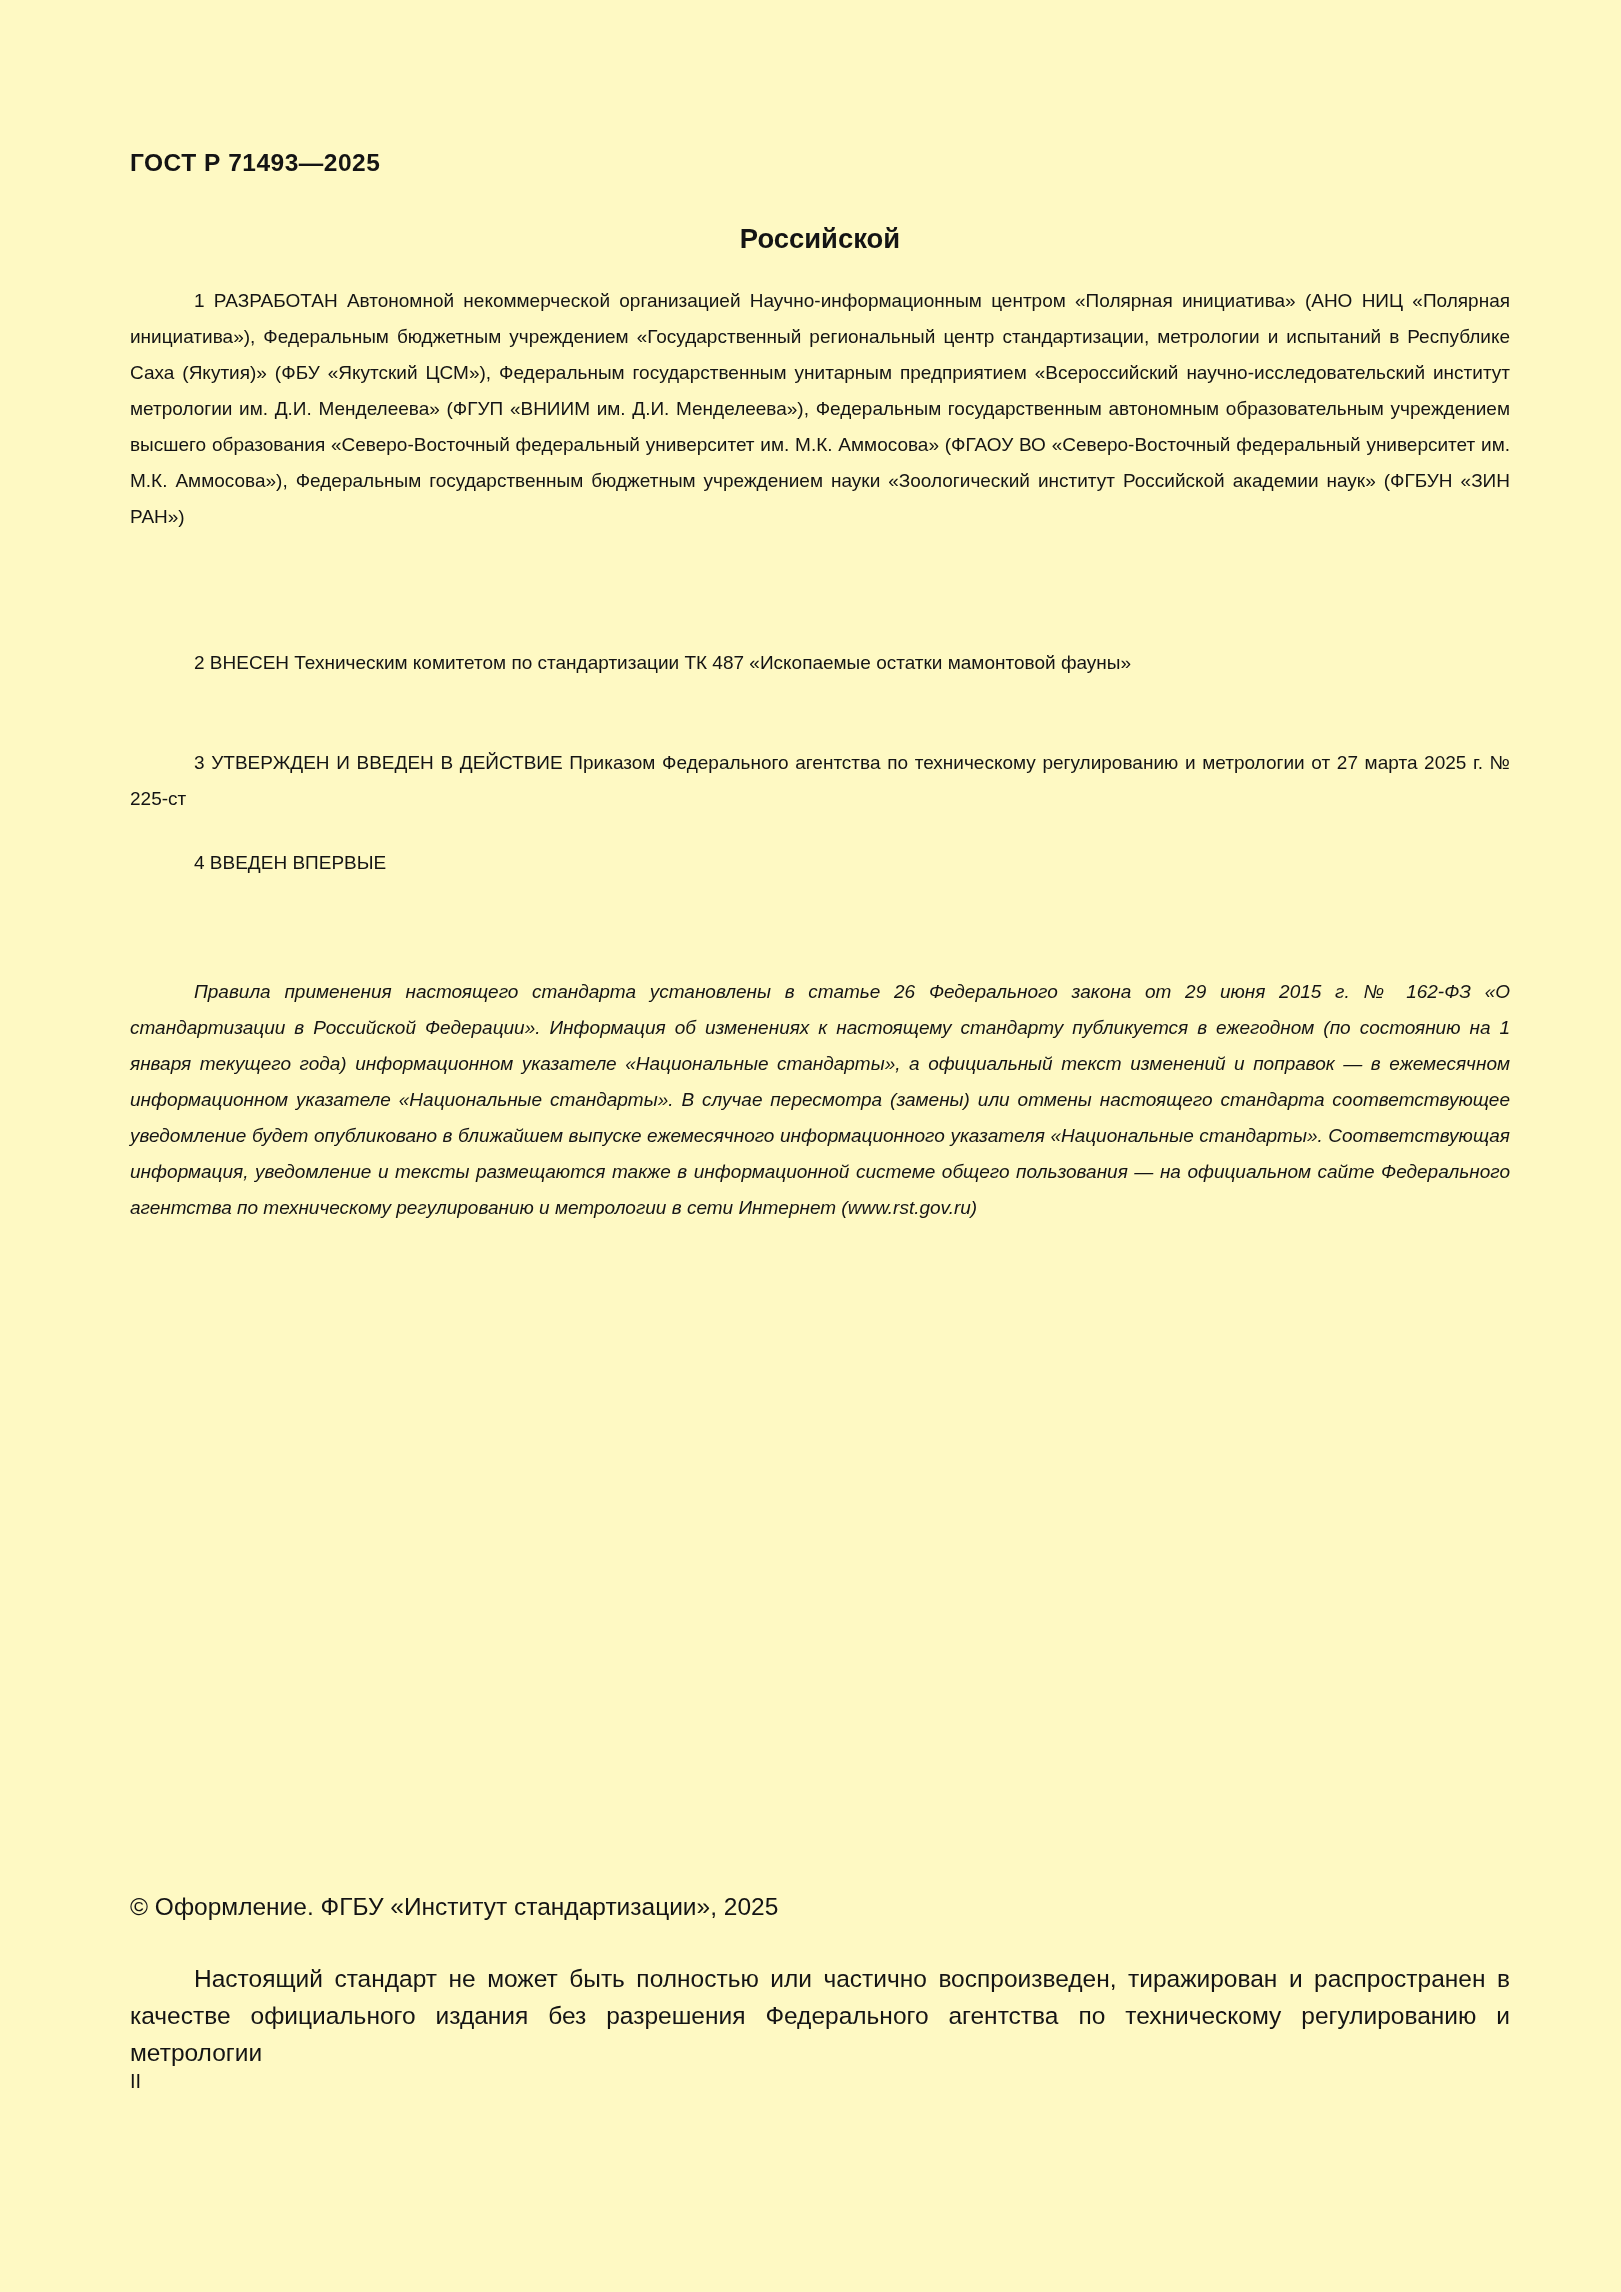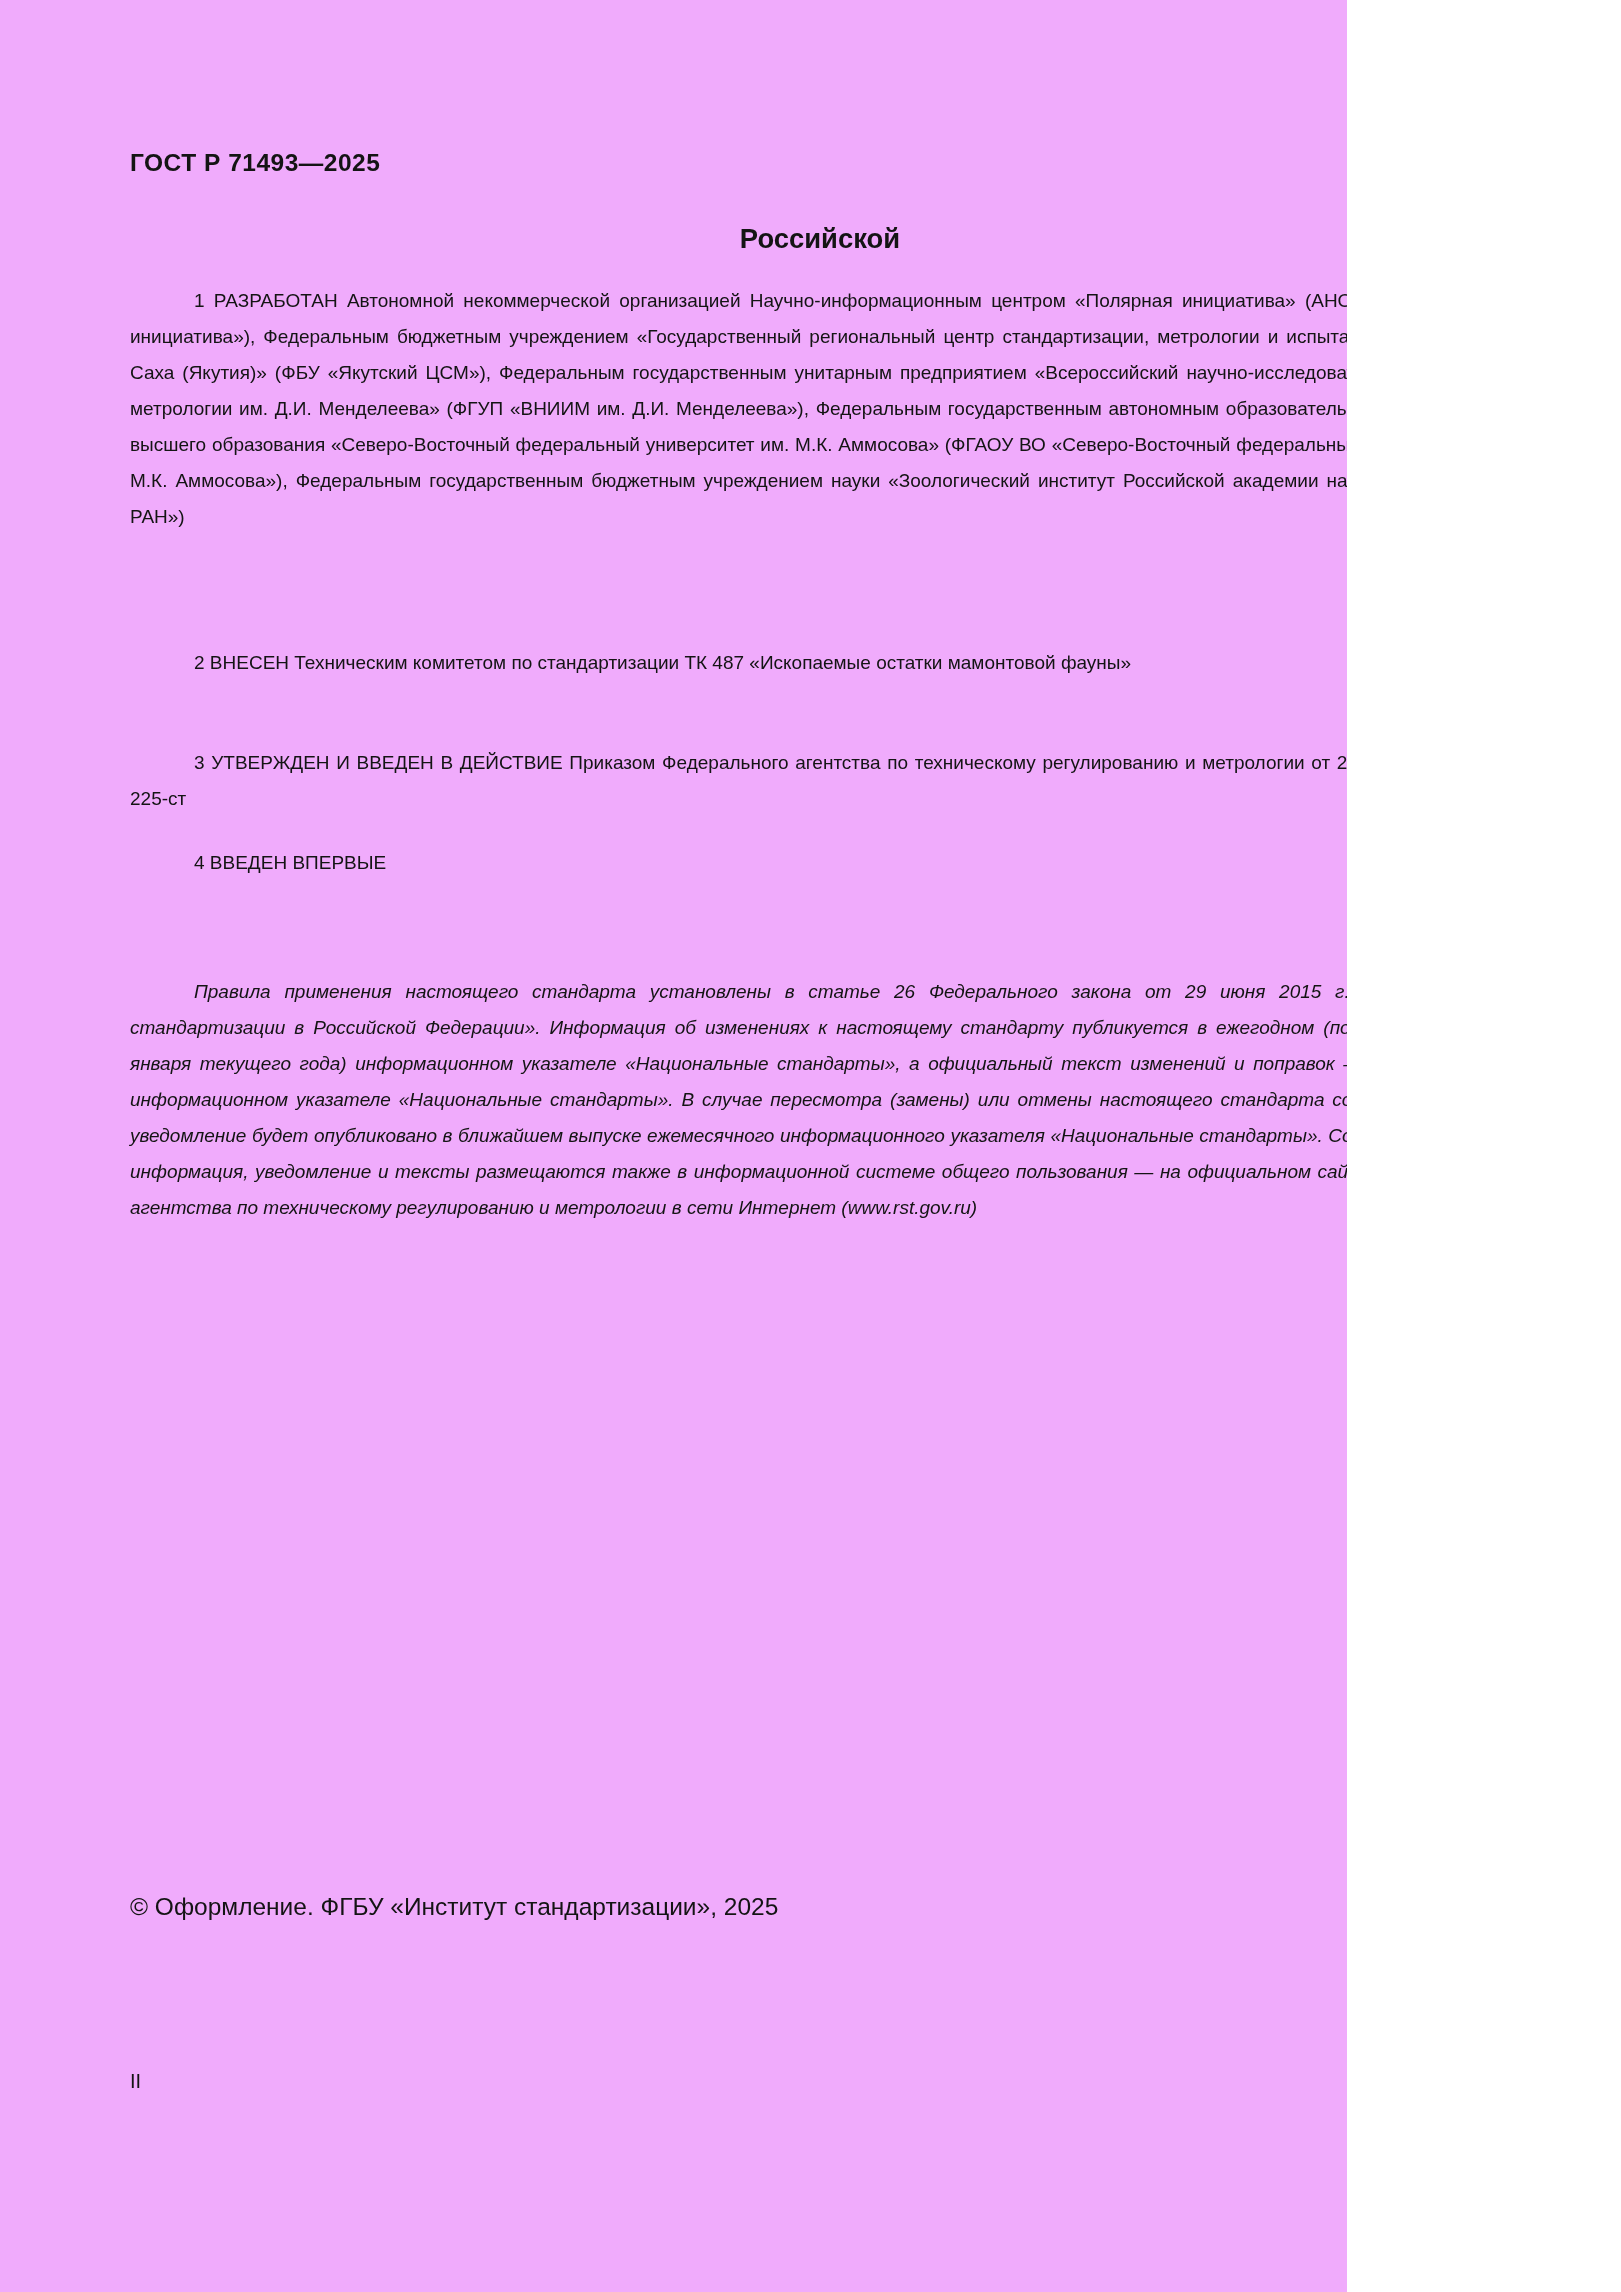--- a/index.html
+++ b/index.html
@@ -2,23 +2,23 @@
 <html lang="ru"><head>
 <meta charset="utf-8">
 <style>
   html, body {
     margin: 0;
     padding: 0;
     background: #ffffff;
   }
   .page {
     position: relative;
-    width: 1347px;
+    width: 1621px;
     height: 2293px;
-    background: #f0abfc;
+    background: #fef9c3;
     font-family: "Liberation Sans", "DejaVu Sans", sans-serif;
     color: #141414;
     overflow: hidden;
   }
   .doc-header {
     position: absolute;
     left: 130px;
     top: 149px;
     font-size: 24.5px;
     font-weight: bold;
@@ -94,17 +94,18 @@
   <p class="flow item-2">2 ВНЕСЕН  Техническим комитетом по стандартизации ТК 487 «Ископаемые остатки мамонтовой фауны»</p>
 
   <p class="flow item-3">3 УТВЕРЖДЕН И ВВЕДЕН В ДЕЙСТВИЕ  Приказом Федерального агентства по техническому регулированию и метрологии от 27 марта 2025 г. № 225-ст</p>
 
   <p class="flow item-4">4 ВВЕДЕН ВПЕРВЫЕ</p>
 
   <p class="flow rules-note">Правила применения настоящего стандарта установлены в статье 26 Федерального закона от 29 июня 2015 г. № 162-ФЗ «О стандартизации в Российской Федерации». Информация об изменениях к настоящему стандарту публикуется в ежегодном (по состоянию на 1 января текущего года) информационном указателе «Национальные стандарты», а официальный текст изменений и поправок — в ежемесячном информационном указателе «Национальные стандарты». В случае пересмотра (замены) или отмены настоящего стандарта соответствующее уведомление будет опубликовано в ближайшем выпуске ежемесячного информационного указателя «Национальные стандарты». Соответствующая информация, уведомление и тексты размещаются также в информационной системе общего пользования — на официальном сайте Федерального агентства по техническому регулированию и метрологии в сети Интернет (www.rst.gov.ru)</p>
 
   <p class="copyright">© Оформление. ФГБУ «Институт стандартизации», 2025</p>
 
+  <p class="restriction">Настоящий стандарт не может быть полностью или частично воспроизведен, тиражирован и распространен в качестве официального издания без разрешения Федерального агентства по техническому регулированию и метрологии</p>
 
   <div class="page-number">II</div>
 
 </div>
 
 
 </body></html>

